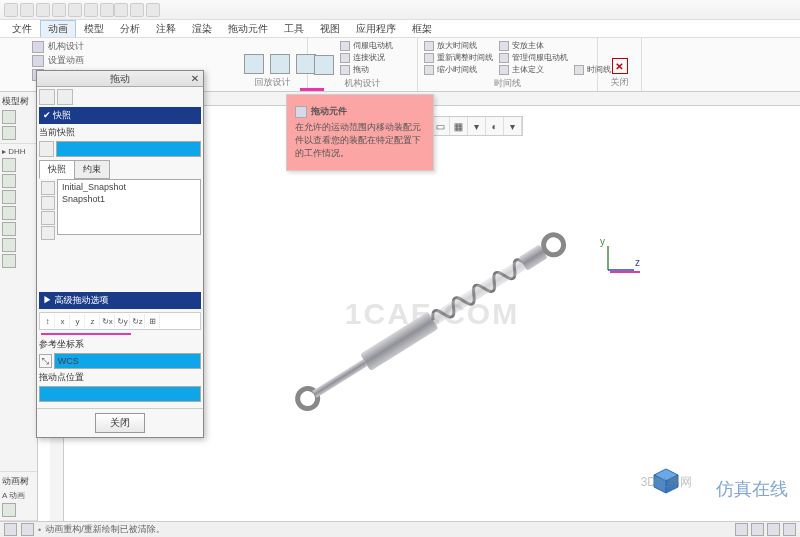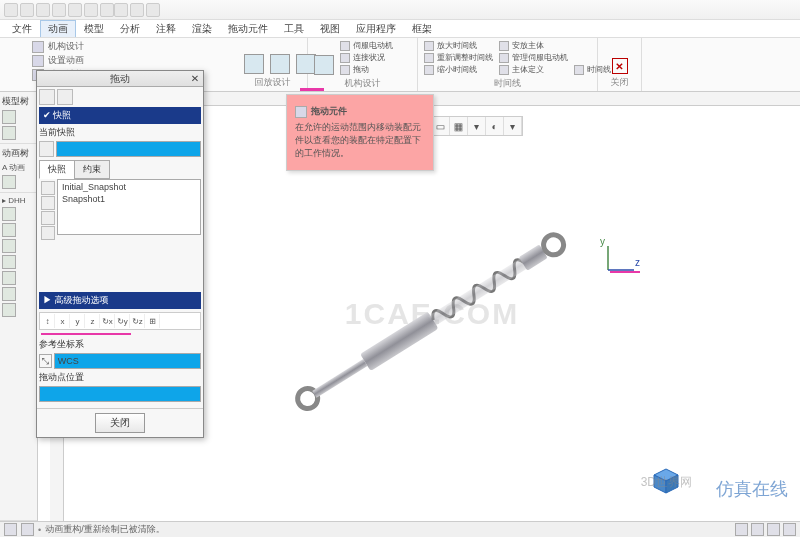--- a/index.html
+++ b/index.html
@@ -244,38 +244,38 @@
 
 <div class="body">
   <div class="left-panel">
     <div class="lp-sec">
       <div class="lp-hdr">模型树</div>
       <div class="lp-items">
         <div class="lp-item"></div>
         <div class="lp-item"></div>
       </div>
     </div>
+    <div class="lp-sec" style="flex:1">
+      <div style="font-size:8px;color:#555">▸ <span>DHH</span></div>
+      <div class="lp-items">
+        <div class="lp-item"></div>
+        <div class="lp-item"></div>
+        <div class="lp-item"></div>
+        <div class="lp-item"></div>
+        <div class="lp-item"></div>
+        <div class="lp-item"></div>
+        <div class="lp-item"></div>
+      </div>
+    </div>
     <div class="lp-sec">
       <div class="lp-hdr">动画树</div>
       <div style="font-size:8px;color:#555;margin-top:2px"><span>A 动画</span></div>
       <div class="lp-items">
           <div class="lp-item"></div>
         </div>
-    </div>
-    <div class="lp-sec" style="flex:1">
-      <div style="font-size:8px;color:#555">▸ <span>DHH</span></div>
-      <div class="lp-items">
-        <div class="lp-item"></div>
-        <div class="lp-item"></div>
-        <div class="lp-item"></div>
-        <div class="lp-item"></div>
-        <div class="lp-item"></div>
-        <div class="lp-item"></div>
-        <div class="lp-item"></div>
-      </div>
     </div>
   </div>
 
   <div class="canvas">
     <div class="ruler-h"></div>
     <div class="ruler-v"></div>
     <div class="view">
 
       <div class="view-toolbar">
         <div class="vico">⟲</div>

